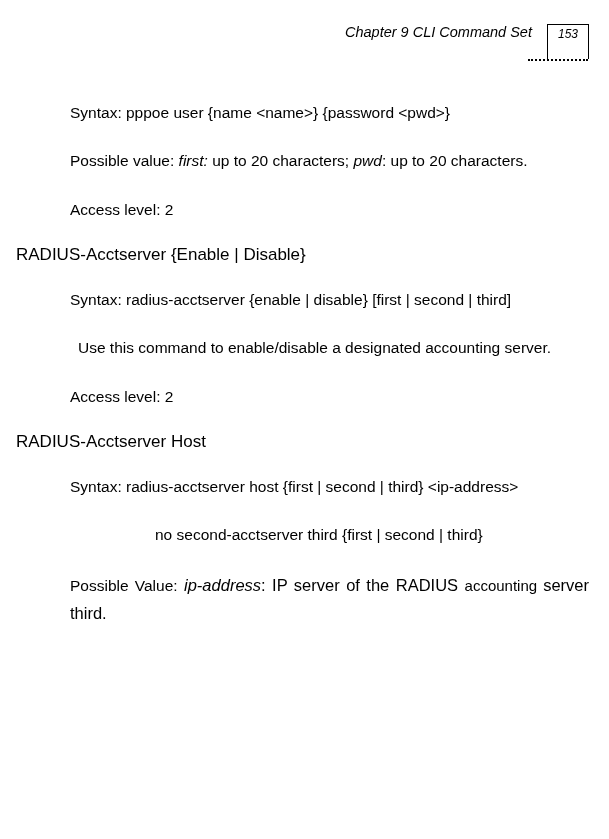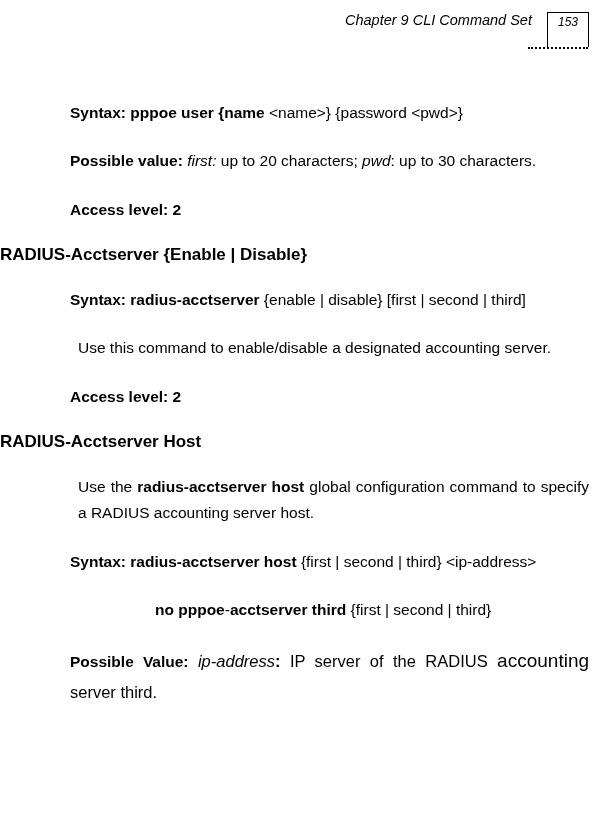--- a/index.html
+++ b/index.html
@@ -11,21 +11,21 @@
       width: 609px;
       height: 839px;
       background: #fff;
       font-family: Arial, Helvetica, sans-serif;
       color: #000;
       position: relative;
       padding: 30px 20px 20px 0;
     }
     .header {
       position: absolute;
-      top: 12px;
+      top: 24px;
       right: 20px;
       display: flex;
       align-items: flex-start;
     }
     .header-title {
       font-style: italic;
       font-size: 14.5px;
       margin-right: 15px;
     }
     .page-num-box {
@@ -57,77 +57,74 @@
       margin-left: 70px;
     }
     .indent-2 {
       margin-left: 78px;
     }
     .indent-3 {
       margin-left: 155px;
     }
     .heading {
       font-size: 17px;
-      font-weight: bold;
-      margin-left: 0;
+      font-weight: normal;
+      margin-left: 16px;
       margin-bottom: 22px;
       margin-top: 10px;
     }
     .b {
-      font-weight: bold;
+      font-weight: normal;
     }
     .i {
       font-style: italic;
     }
   </style>
 </head>
 <body>
 
 <div class="header">
   <span class="header-title">Chapter 9 CLI Command Set</span>
   <span class="page-num-box">153</span>
 </div>
 
 <div class="content">
 
   <p class="para indent-1">
     <span class="b">Syntax: pppoe user {name</span><span> &lt;name&gt;}  {password &lt;pwd&gt;}</span>
   </p>
 
   <p class="para indent-1">
-    <span class="b">Possible value:</span><span class="i"> first:</span><span> up to 20 characters; </span><span class="i">pwd</span><span>: up to 30 characters.</span>
+    <span class="b">Possible value:</span><span class="i"> first:</span><span> up to 20 characters; </span><span class="i">pwd</span><span>: up to 20 characters.</span>
   </p>
 
   <p class="para indent-1">
     <span class="b">Access level: 2</span>
   </p>
 
   <p class="heading">RADIUS-Acctserver  {Enable | Disable}</p>
 
   <p class="para indent-1">
     <span class="b">Syntax: radius-acctserver</span><span> {enable | disable} [first | second | third]</span>
   </p>
 
   <p class="para indent-2">Use this command to enable/disable a designated accounting server.</p>
 
   <p class="para indent-1">
     <span class="b">Access level: 2</span>
   </p>
 
   <p class="heading">RADIUS-Acctserver Host</p>
 
-  <p class="para indent-2">
-    <span>Use the </span><span class="b">radius-acctserver host</span><span> global configuration command to specify a RADIUS accounting server host.</span>
-  </p>
 
   <p class="para indent-1">
     <span class="b">Syntax: radius-acctserver host</span><span>   {first | second | third} &lt;ip-address&gt;</span>
   </p>
 
   <p class="para indent-3">
-    <span class="b">no pppoe</span><span>-</span><span class="b">acctserver third</span><span>  {first | second | third}</span>
+    <span class="b">no second</span><span>-</span><span class="b">acctserver third</span><span>  {first | second | third}</span>
   </p>
 
   <p class="para indent-1" style="font-size:16.5px;">
-    <span class="b" style="font-size:15.5px;">Possible Value:</span><span class="i"> ip-address</span><span class="b">:</span><span> IP server of the RADIUS </span><span style="font-size:19px;">accounting </span><span>server third.</span>
+    <span class="b" style="font-size:15.5px;">Possible Value:</span><span class="i"> ip-address</span><span class="b">:</span><span> IP server of the RADIUS </span><span style="font-size:15px;">accounting </span><span>server third.</span>
   </p>
 
 </div>
 
 </body></html>

